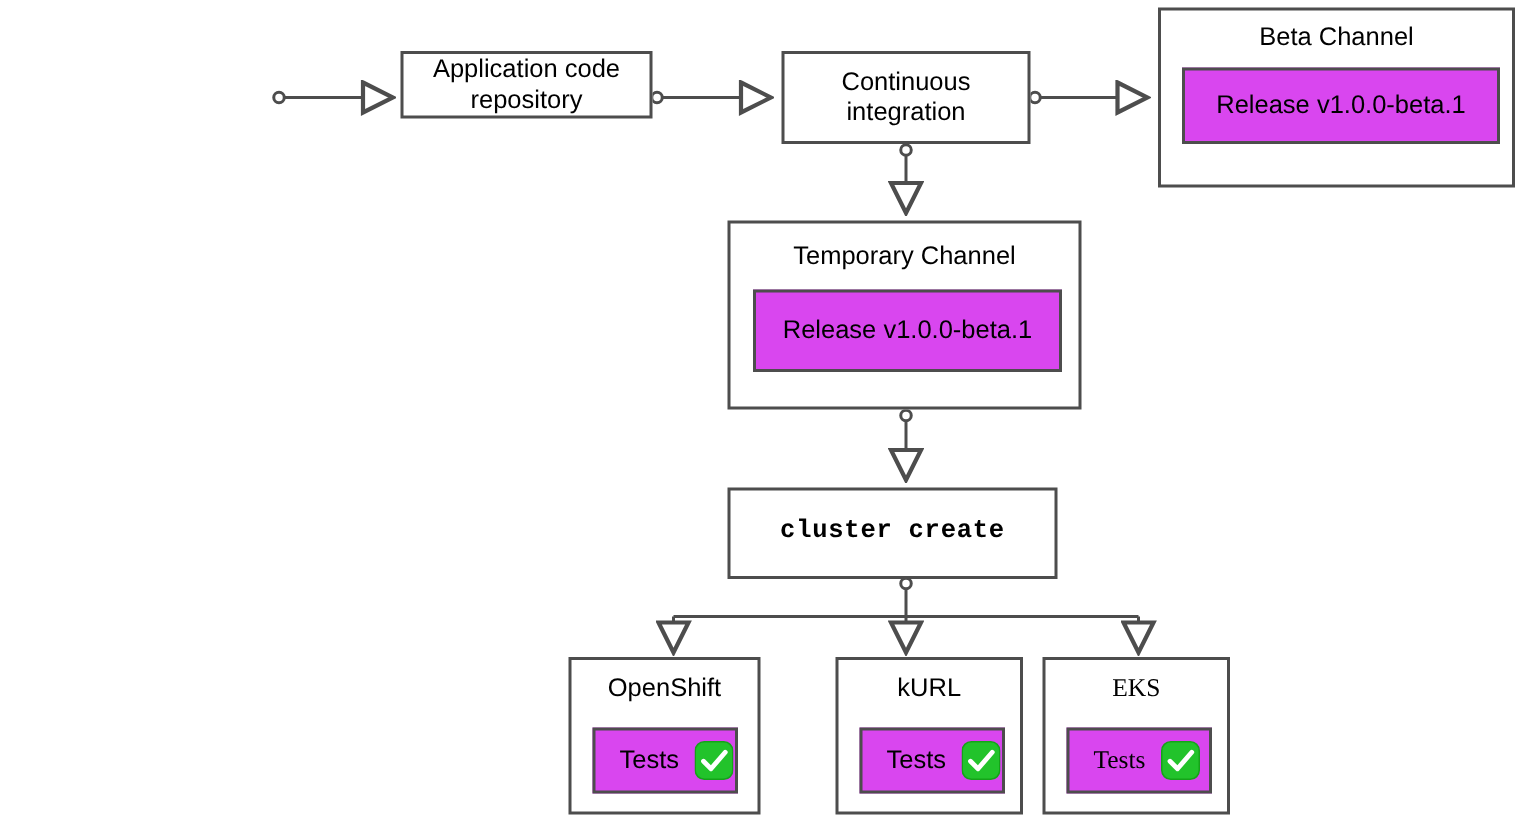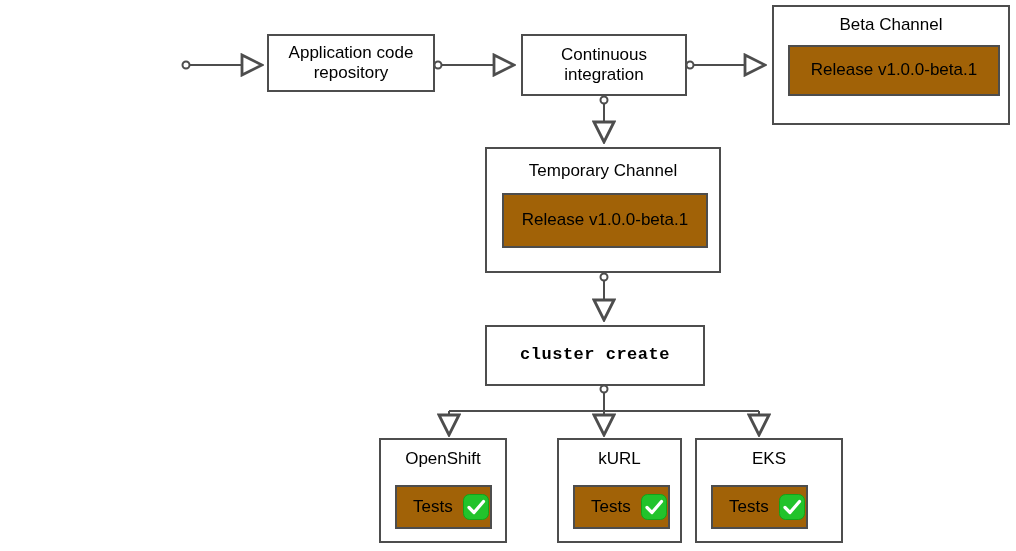--- a/index.html
+++ b/index.html
@@ -3,21 +3,21 @@
 <meta charset="utf-8">
 <style>
   html,body{margin:0;padding:0;background:#ffffff;}
   body{font-family:"Liberation Sans",sans-serif;}
   #canvas{position:relative;width:1016px;height:551px;background:#ffffff;overflow:hidden;}
   .node{position:absolute;box-sizing:border-box;border:2px solid #4d4d4d;background:#ffffff;
         display:flex;align-items:center;justify-content:center;text-align:center;
         color:#000000;font-size:17px;line-height:1.18;}
   .node.container{display:block;}
   .container-title{position:absolute;left:0;right:0;text-align:center;color:#000;font-size:17px;}
-  .inner{position:absolute;box-sizing:border-box;border:2px solid #4d4d4d;background:#a16207;
+  .inner{position:absolute;box-sizing:border-box;border:2px solid #4d4d4d;background:#d946ef;
          display:flex;align-items:center;color:#000;font-size:17px;}
   .inner.centered{justify-content:center;}
   .inner.lefty{justify-content:flex-start;padding-left:16px;}
   .mono{font-family:"Liberation Mono",monospace;font-weight:bold;font-size:17px;letter-spacing:.5px;}
   .tests-label{white-space:nowrap;}
   .check{display:inline-block;width:26px;height:26px;border-radius:6px;position:relative;
          margin-left:10px;vertical-align:middle;flex:0 0 auto;}
   .check svg{position:absolute;left:0;top:0;}
   svg.edges{position:absolute;left:0;top:0;width:1016px;height:551px;pointer-events:none;}
 </style>
@@ -51,21 +51,21 @@
 
       <circle cx="604" cy="389" r="3.5" fill="#ffffff"></circle>
       <path d="M604,392 L604,411 M449,411 L759,411 M449,411 L449,432"></path>
       <line x1="449" y1="415" x2="449" y2="434" marker-end="url(#arrowOpen)"></line>
       <line x1="604" y1="411" x2="604" y2="434" marker-end="url(#arrowOpen)"></line>
       <line x1="759" y1="411" x2="759" y2="434" marker-end="url(#arrowOpen)"></line>
     </g>
   </svg>
 
 
-  <div class="node" style="left:267px;top:34px;width:168px;height:58px;padding:0 0;">
+  <div class="node" style="left:267px;top:34px;width:168px;height:45px;padding:0 0;">
     <span>Application code repository</span>
   </div>
 
   <div class="node" style="left:521px;top:34px;width:166px;height:62px;padding:17px 10px;">
     <span>Continuous integration</span>
   </div>
 
   <div class="node container" style="left:772px;top:5px;width:238px;height:120px;padding-left:16px;">
     <div class="container-title" style="top:8px;">Beta Channel</div>
     <div class="inner centered" style="left:14px;top:38px;width:212px;height:51px;">
@@ -103,21 +103,21 @@
       <span class="tests-label">Tests</span>
       <span class="check">
         <svg width="26" height="26" viewBox="0 0 26 26">
           <rect x="0.5" y="0.5" width="25" height="25" rx="6" ry="6" fill="#22c32b" stroke="#14a319" stroke-width="1"></rect>
           <path d="M6,13.5 L11,18.5 L20.5,7.5" fill="none" stroke="#ffffff" stroke-width="3.2" stroke-linecap="round" stroke-linejoin="round"></path>
         </svg>
       </span>
     </div>
   </div>
 
-  <div class="node container" style="left:695px;top:438px;width:148px;height:105px;">
+  <div class="node container" style="left:695px;top:438px;width:125px;height:105px;font-family:Liberation Serif, serif;">
     <div class="container-title" style="top:9px;">EKS</div>
     <div class="inner lefty" style="left:14px;top:45px;width:97px;height:44px;">
       <span class="tests-label">Tests</span>
       <span class="check">
         <svg width="26" height="26" viewBox="0 0 26 26">
           <rect x="0.5" y="0.5" width="25" height="25" rx="6" ry="6" fill="#22c32b" stroke="#14a319" stroke-width="1"></rect>
           <path d="M6,13.5 L11,18.5 L20.5,7.5" fill="none" stroke="#ffffff" stroke-width="3.2" stroke-linecap="round" stroke-linejoin="round"></path>
         </svg>
       </span>
     </div>

